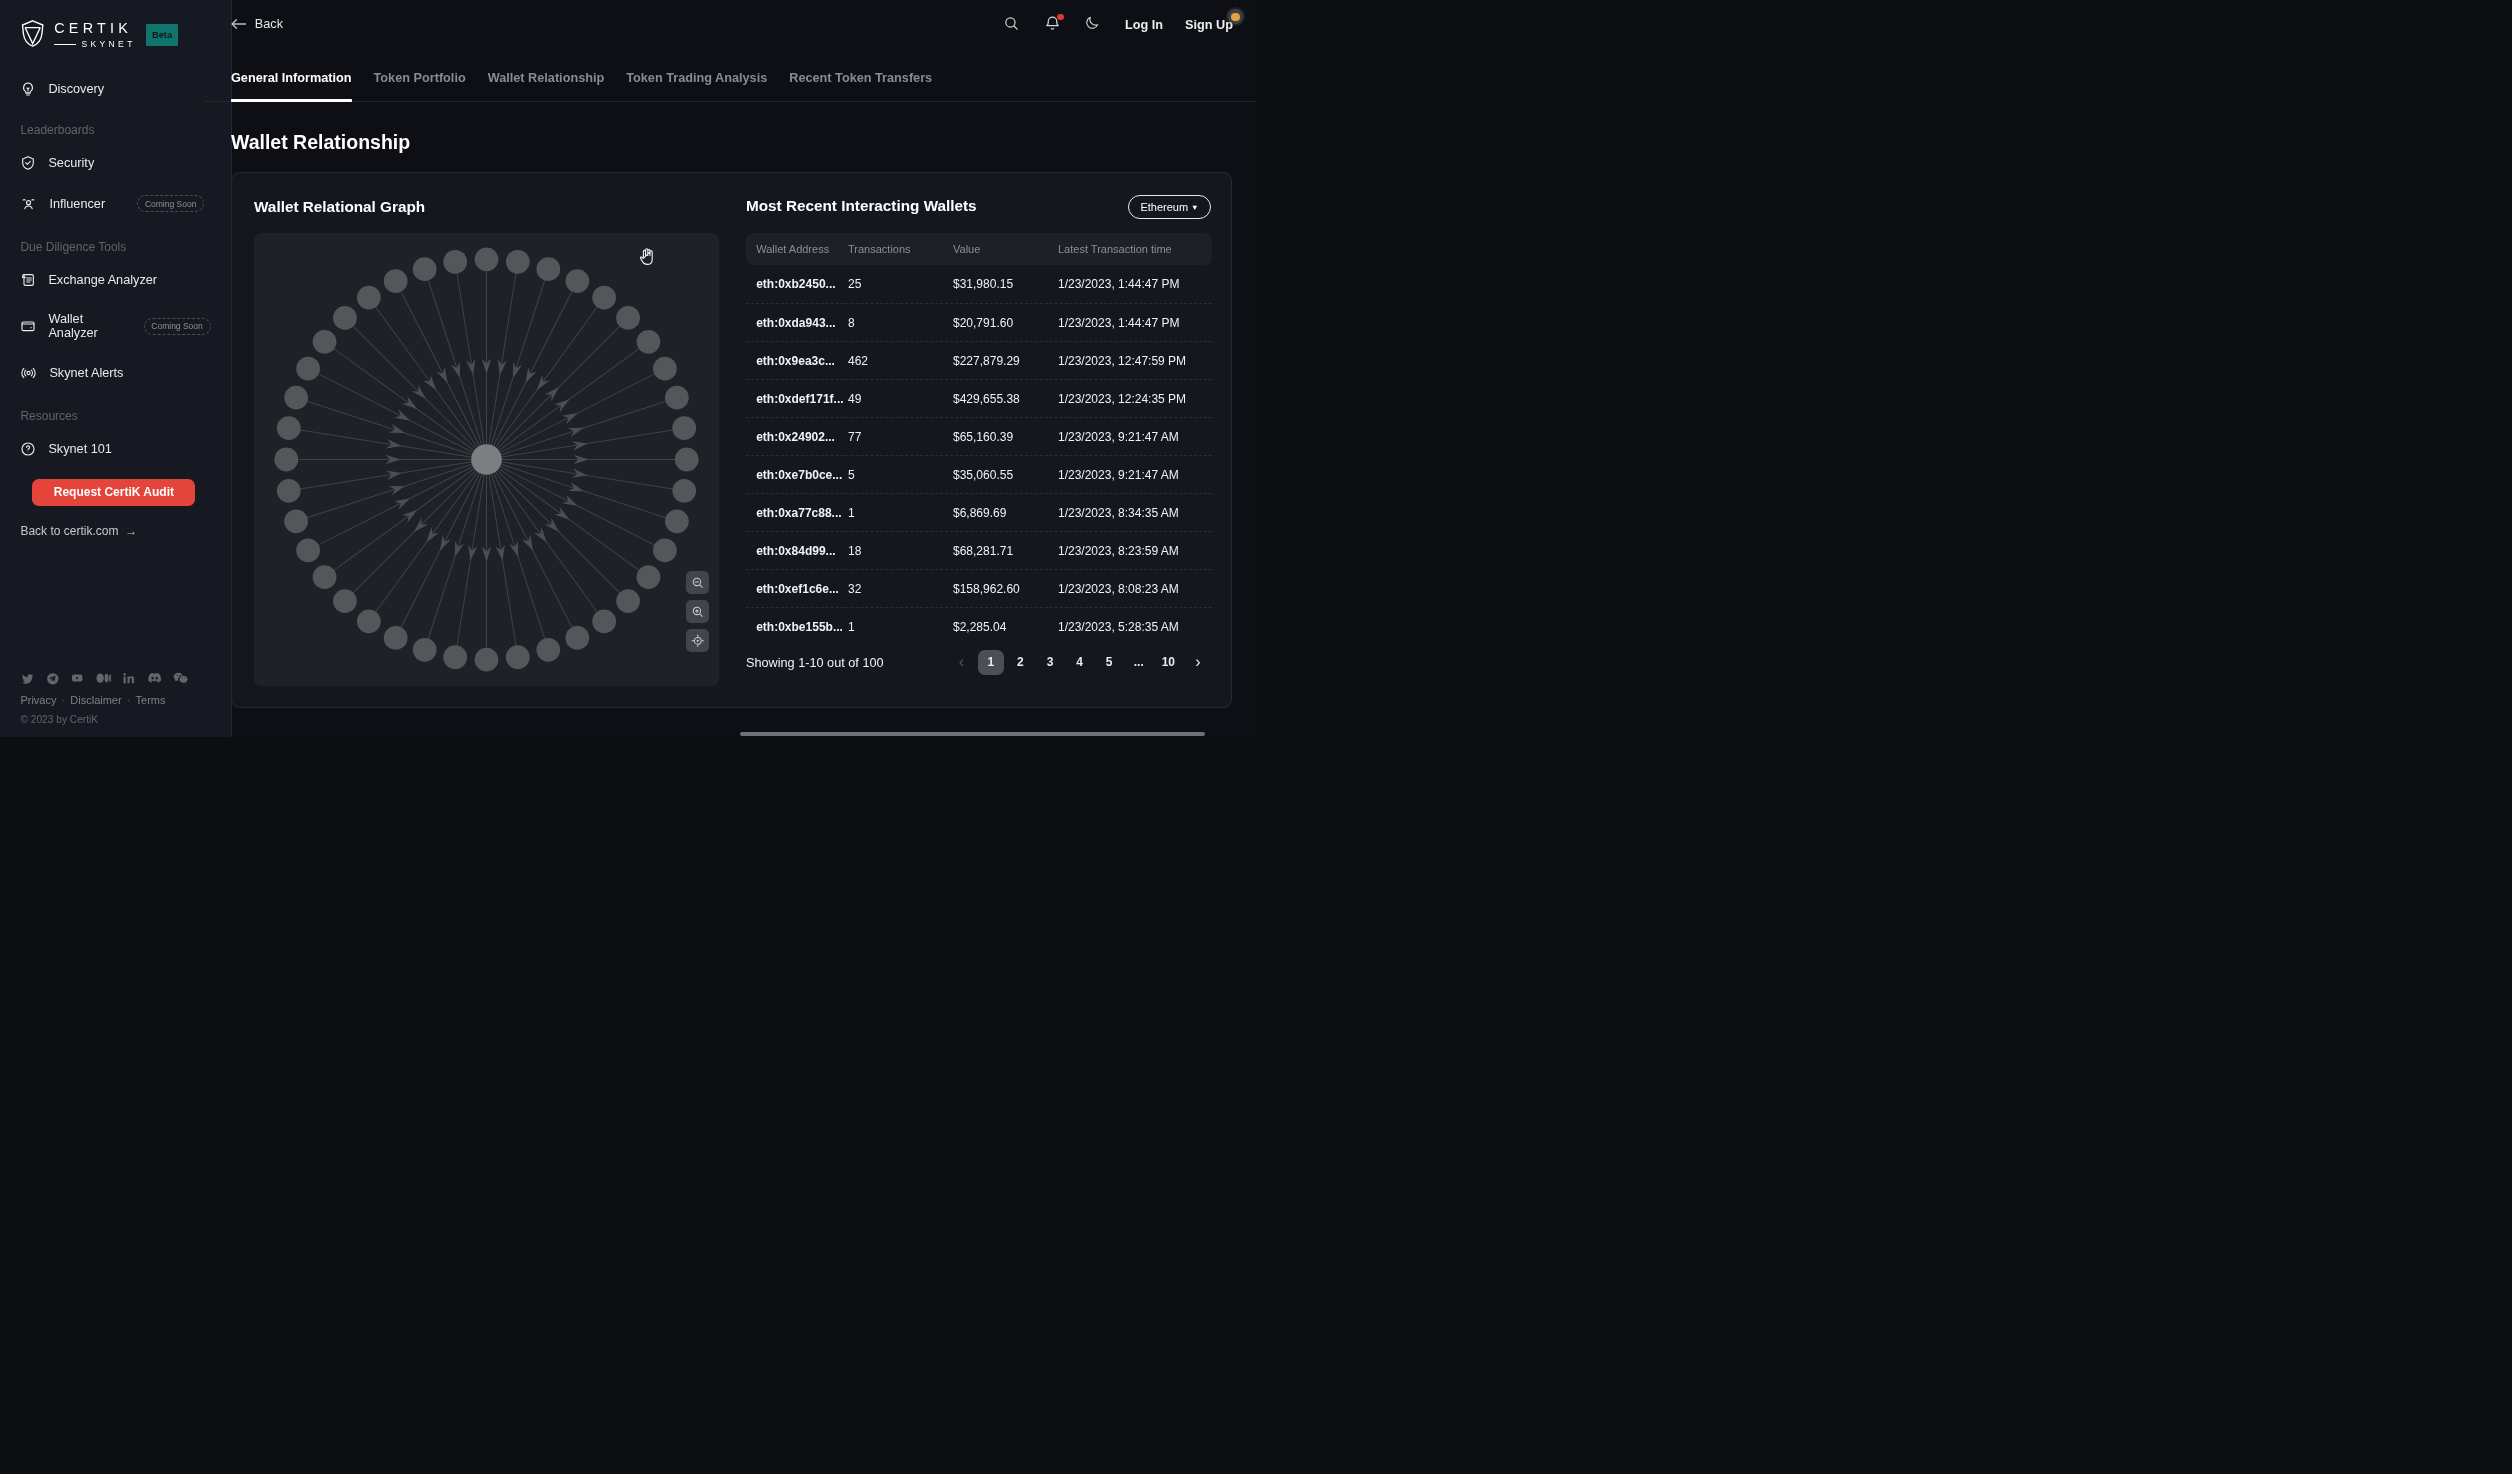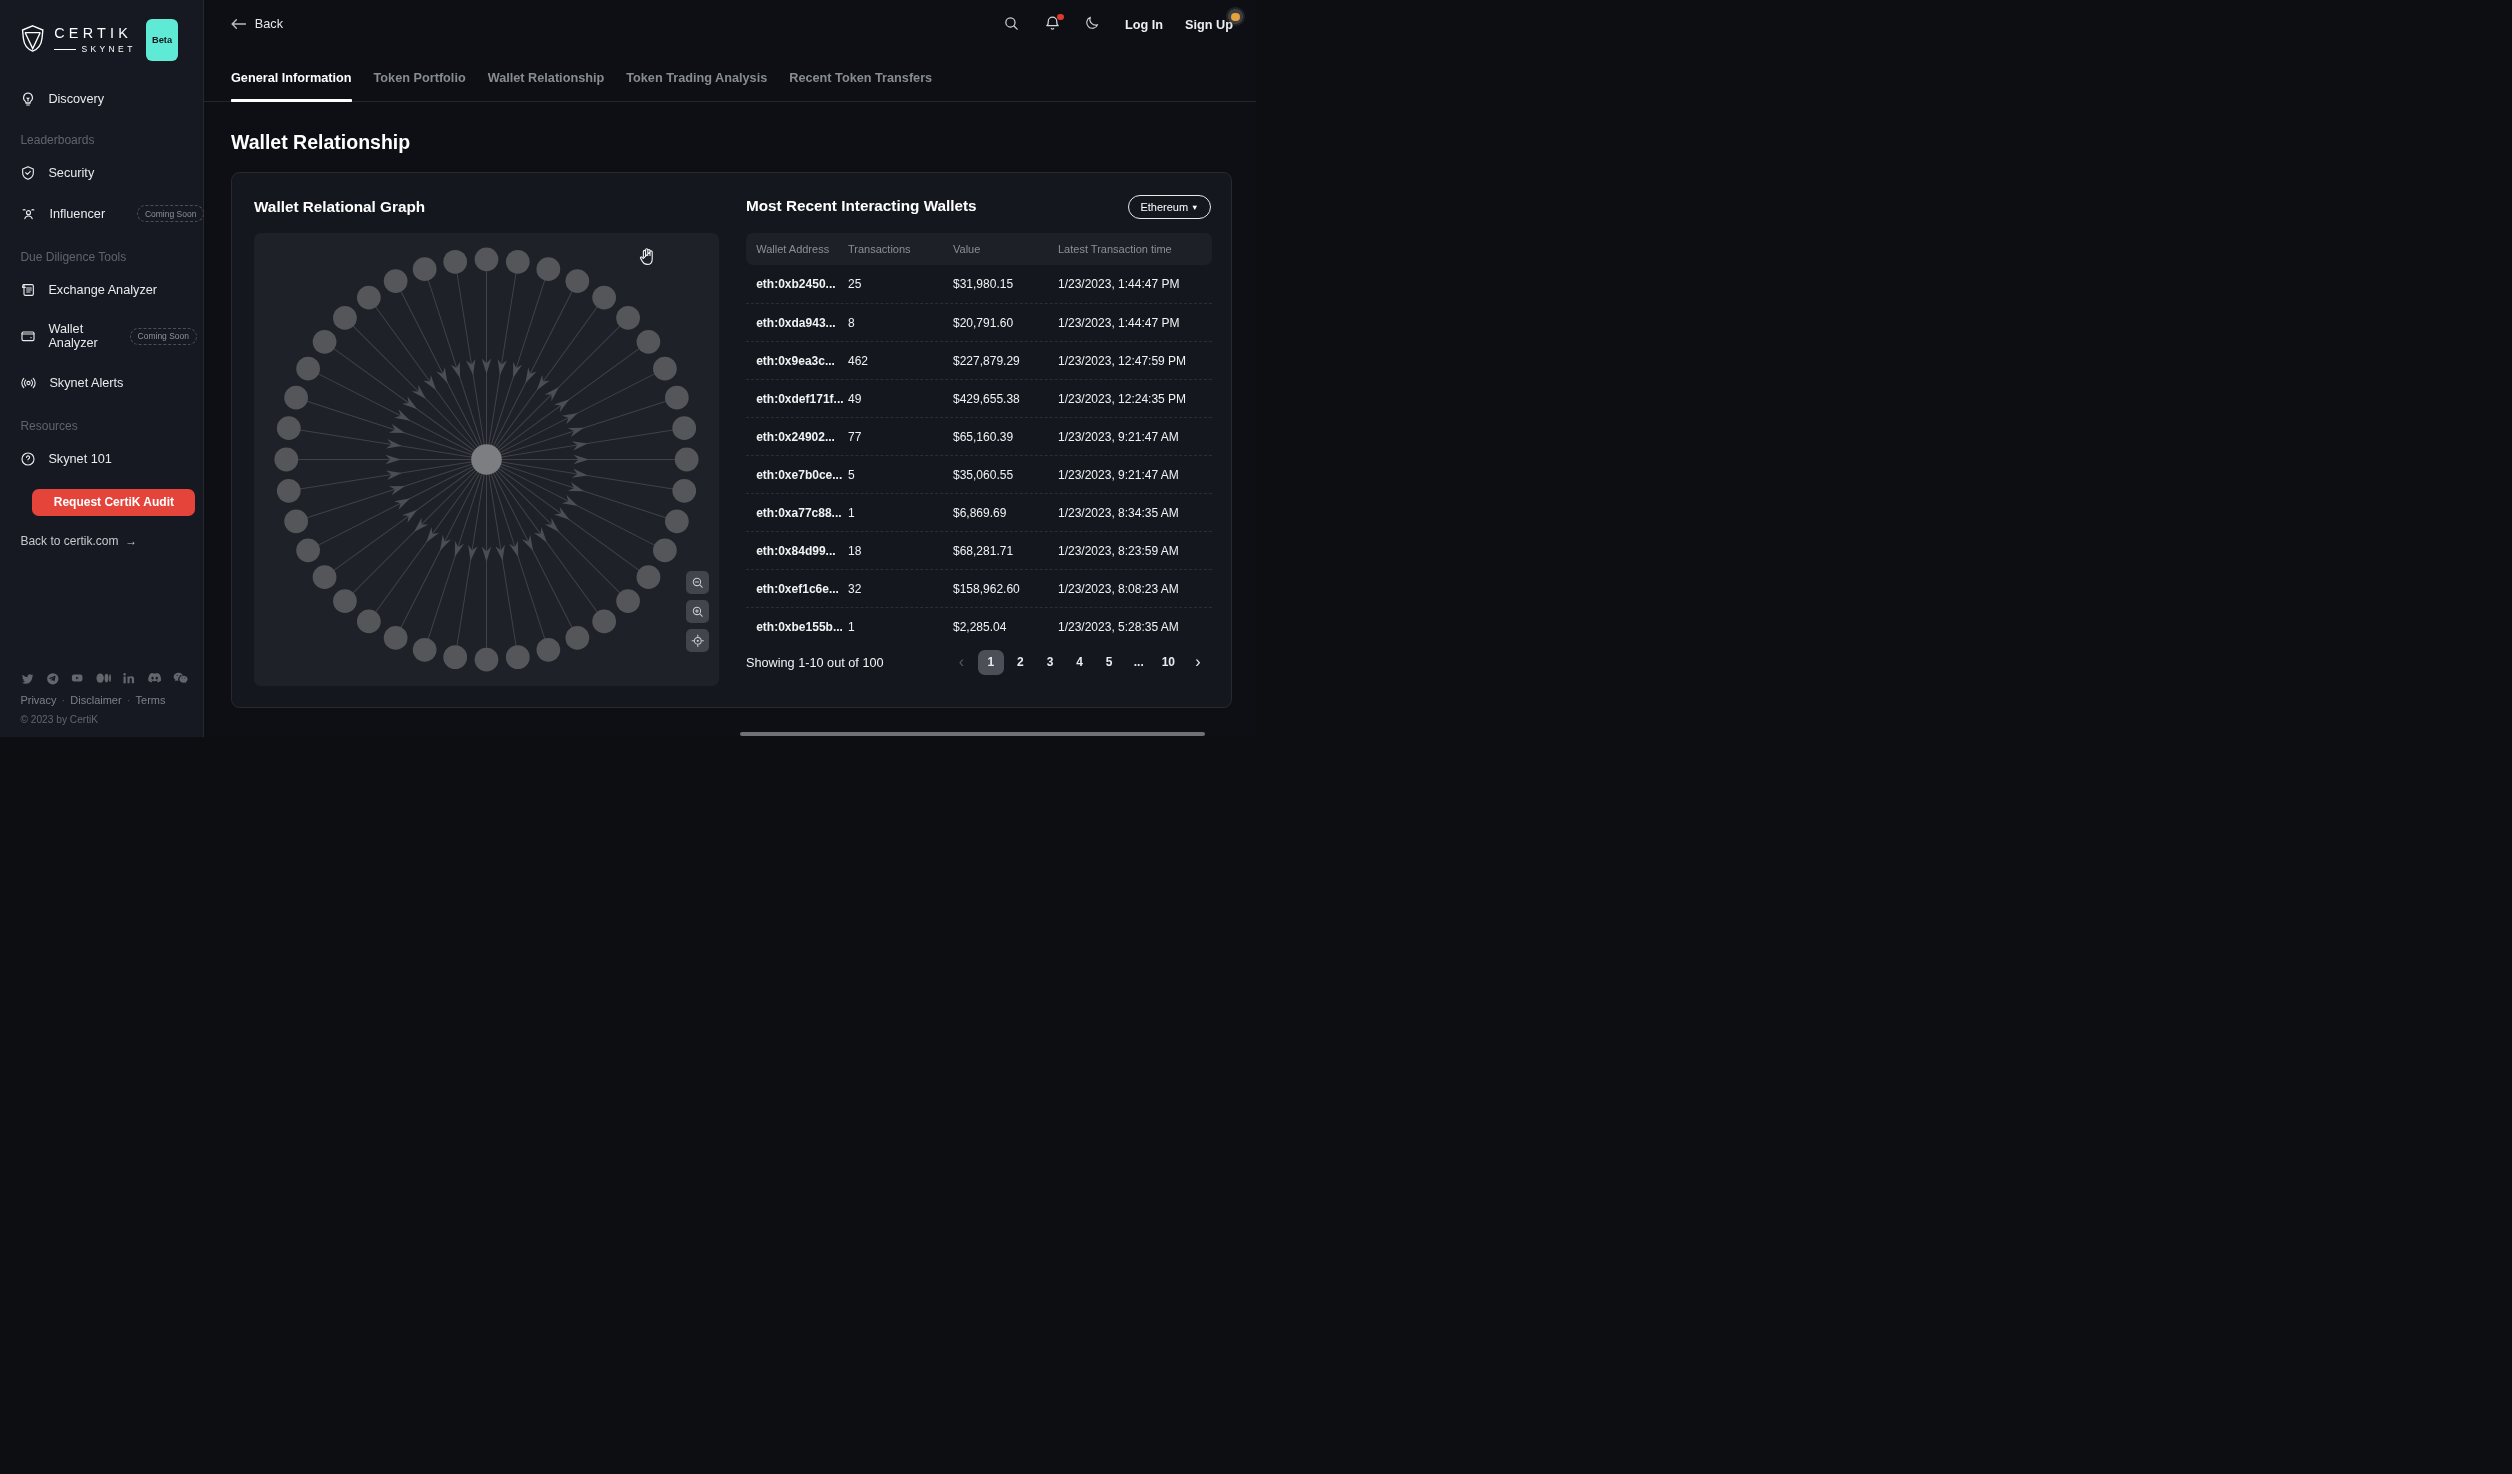--- a/index.html
+++ b/index.html
@@ -1,29 +1,29 @@
 <!DOCTYPE html>
 <html style="font-size:13.6px"><head>
 <meta charset="utf-8">
 <style>
   * { margin:0; padding:0; box-sizing:border-box; }
   html,body { background:#0c0e12; }
   body { font-family:"Liberation Sans","DejaVu Sans",sans-serif; color:#eef0f2; }
   #app { position:relative; width:1256px; height:737px; overflow:hidden; background:#0d0f14; }
 
   
-  #sidebar { position:absolute; left:0; top:0; width:204px; height:737px; background:#161922; border-right:0.8px solid #262930; padding:18.7px 20.4px 0 20.4px; }
+  #sidebar { position:absolute; left:0; top:0; width:232px; height:737px; background:#161922; border-right:0.8px solid #262930; padding:18.7px 20.4px 0 20.4px; }
   .logo-row { display:flex; align-items:center; gap:8.5px; }
   .logo-shield { flex:0 0 auto; }
   .logo-text { display:flex; flex-direction:column; }
   .logo-brand { font-size:14.4px; letter-spacing:4.2px; font-weight:400; color:#fff; }
   .logo-sub { display:flex; align-items:center; gap:5.1px; margin-top:2.5px; }
   .logo-dash { width:22px; height:0.8px; background:#fff; }
   .logo-sub-text { font-size:8.5px; letter-spacing:3.4px; color:#fff; }
-  .beta-badge { background:#5eead4; color:#15171d; font-size:9.3px; font-weight:bold; border-radius:6px; padding:16px 6px; margin-left:1.7px; }
+  .beta-badge { background:#0f766e; color:#15171d; font-size:9.3px; font-weight:bold; border-radius:1px; padding:6px 6px; margin-left:1.7px; }
   .nav-item { display:flex; align-items:center; gap:12px; font-size:12.7px; color:#e8eaec; cursor:pointer; }
   .nav-item svg { flex:0 0 auto; }
   .section-label { font-size:12px; color:#5f646b; }
   .soon-badge { font-size:8.5px; color:#8c9198; border:0.8px dashed #4a4e55; border-radius:84px; padding:2.5px 6.8px; margin-left:20px; white-space:nowrap; }
   .audit-btn { width:163px; height:27px; background:#e5443b; border:none; border-radius:6.8px; color:#fff; font-size:12px; font-weight:bold; cursor:pointer; display:block; font-family:inherit;margin-left:12px; }
   .back-link { font-size:12px; color:#c7cacd; display:flex; align-items:center; gap:6.8px; cursor:pointer; }
   #sidebar-footer { position:absolute; left:20.4px; bottom:12px; width:163px; }
   .social-row { display:flex; gap:11px; align-items:center; }
   .social-row svg { display:block; }
   .foot-links { margin-top:9.3px; font-size:11px; color:#7c8087; display:flex; gap:5.1px; align-items:flex-end; }

